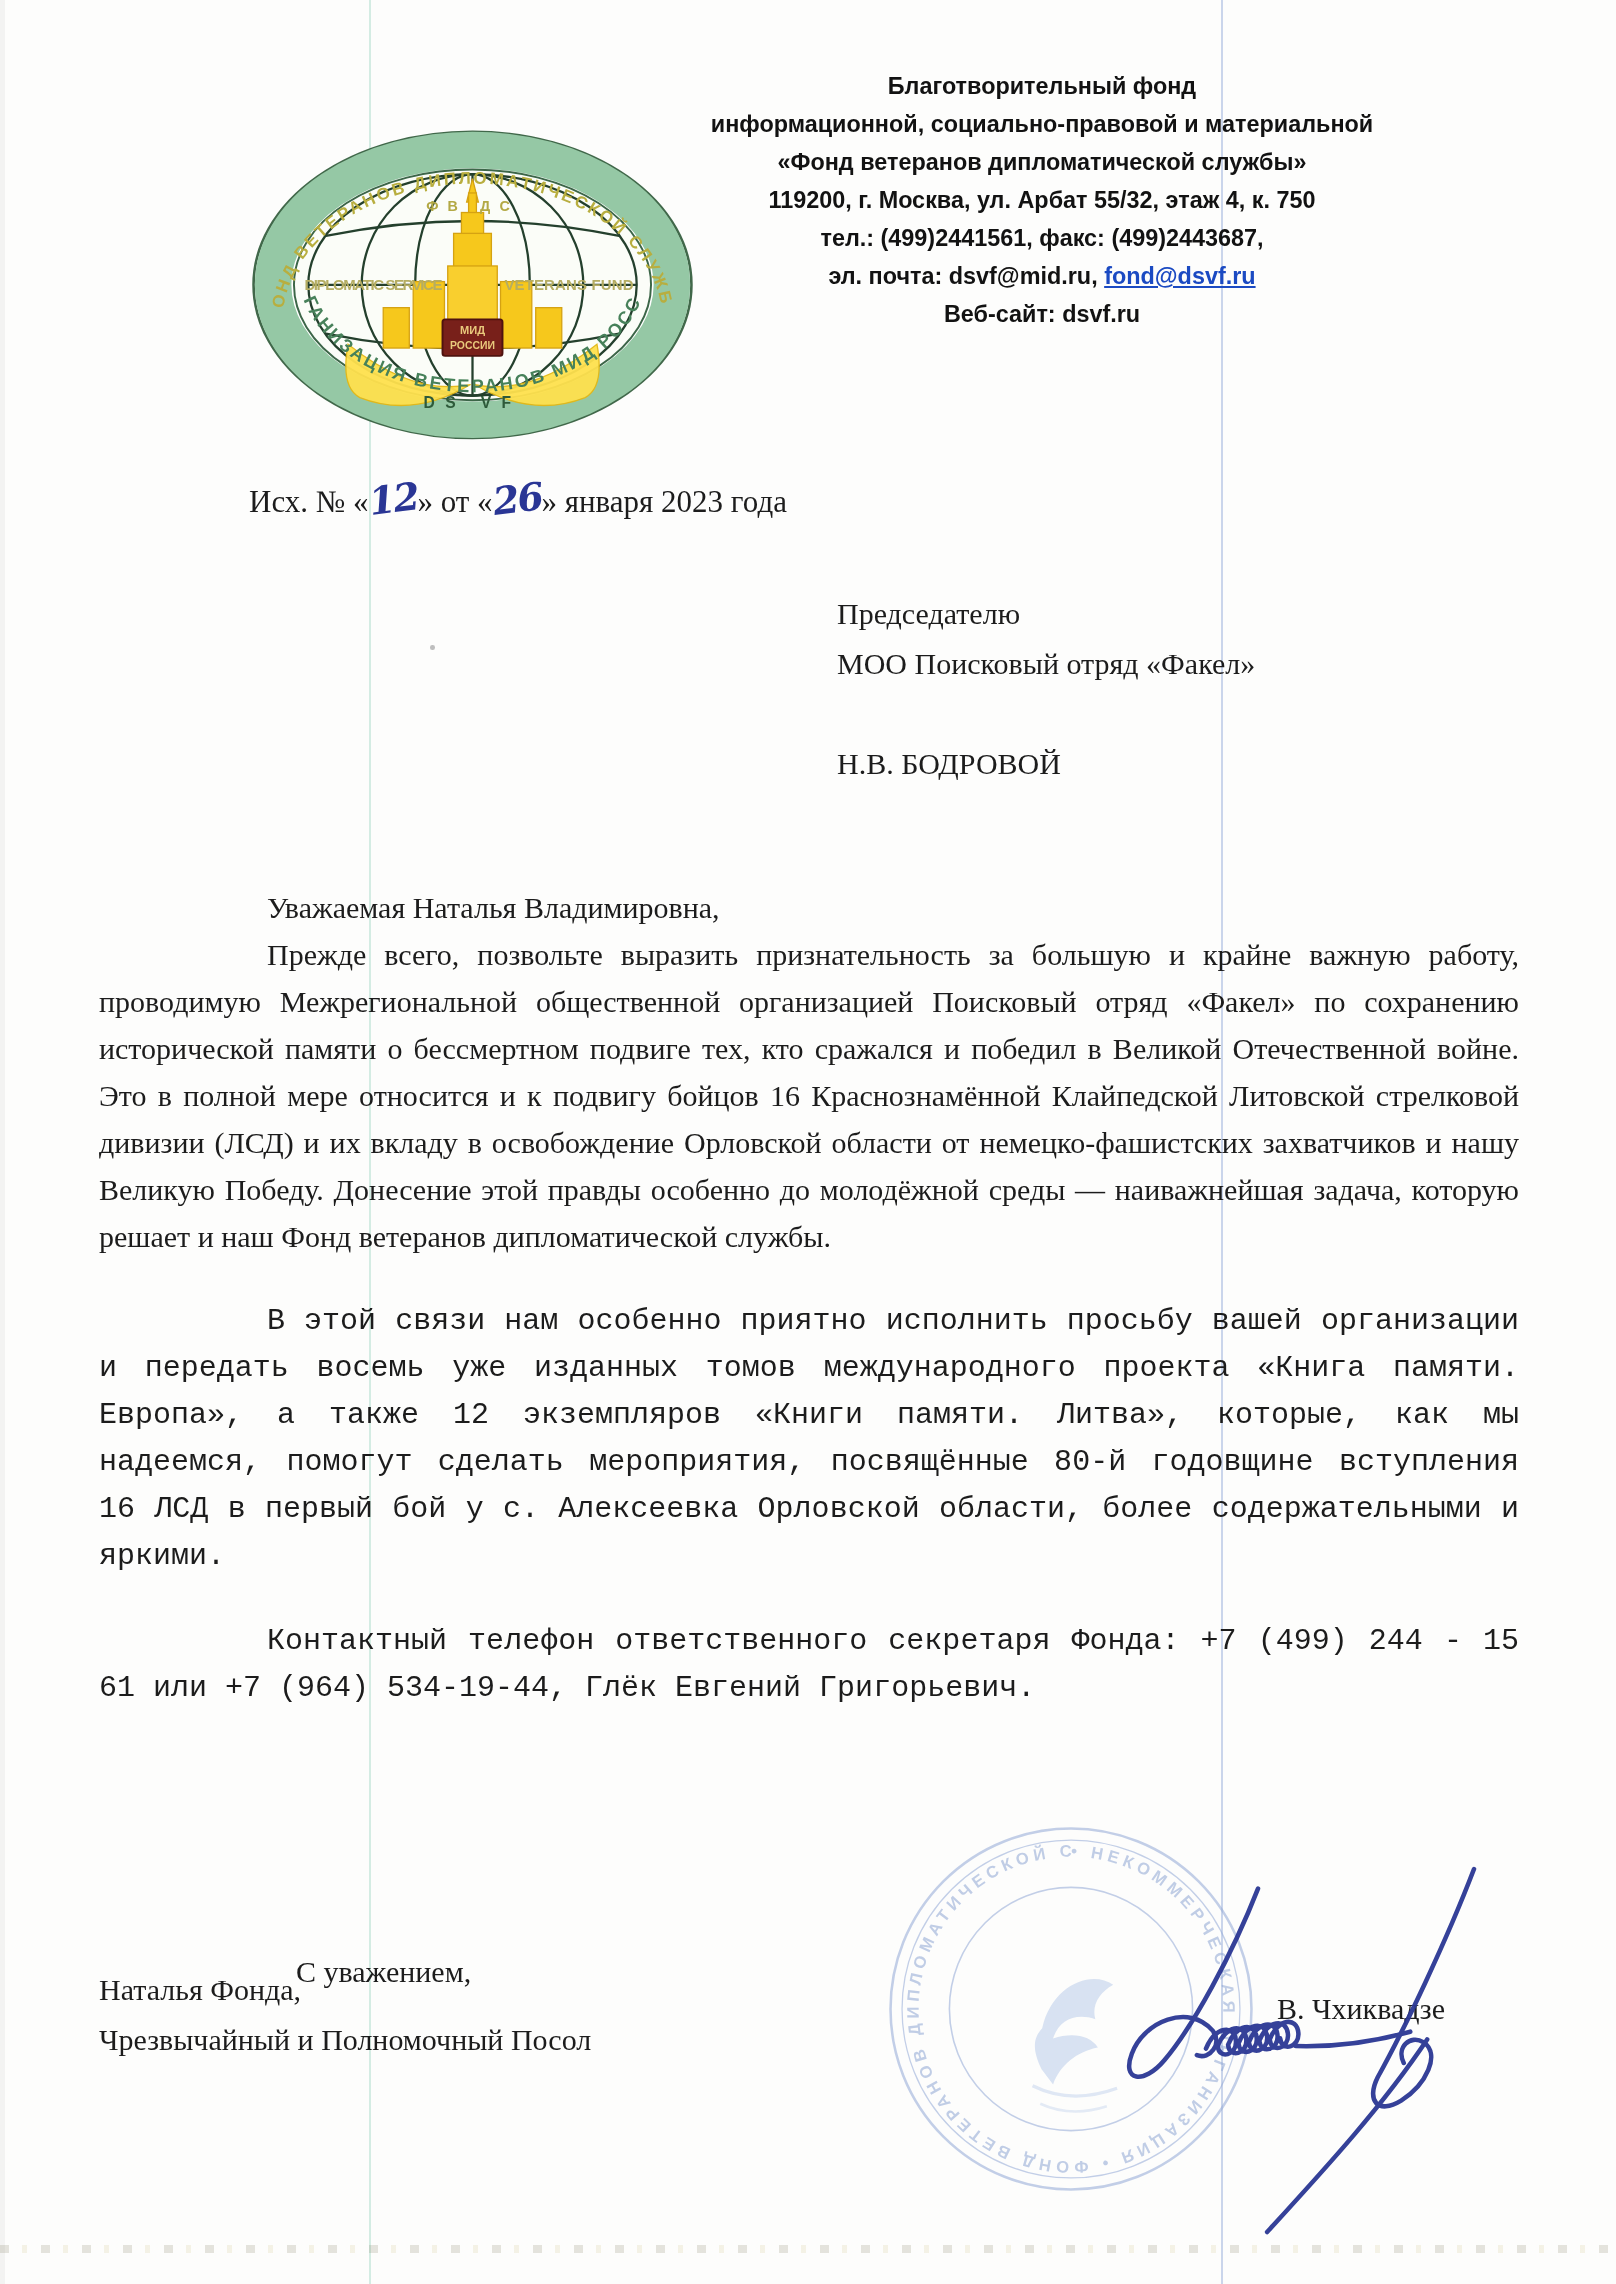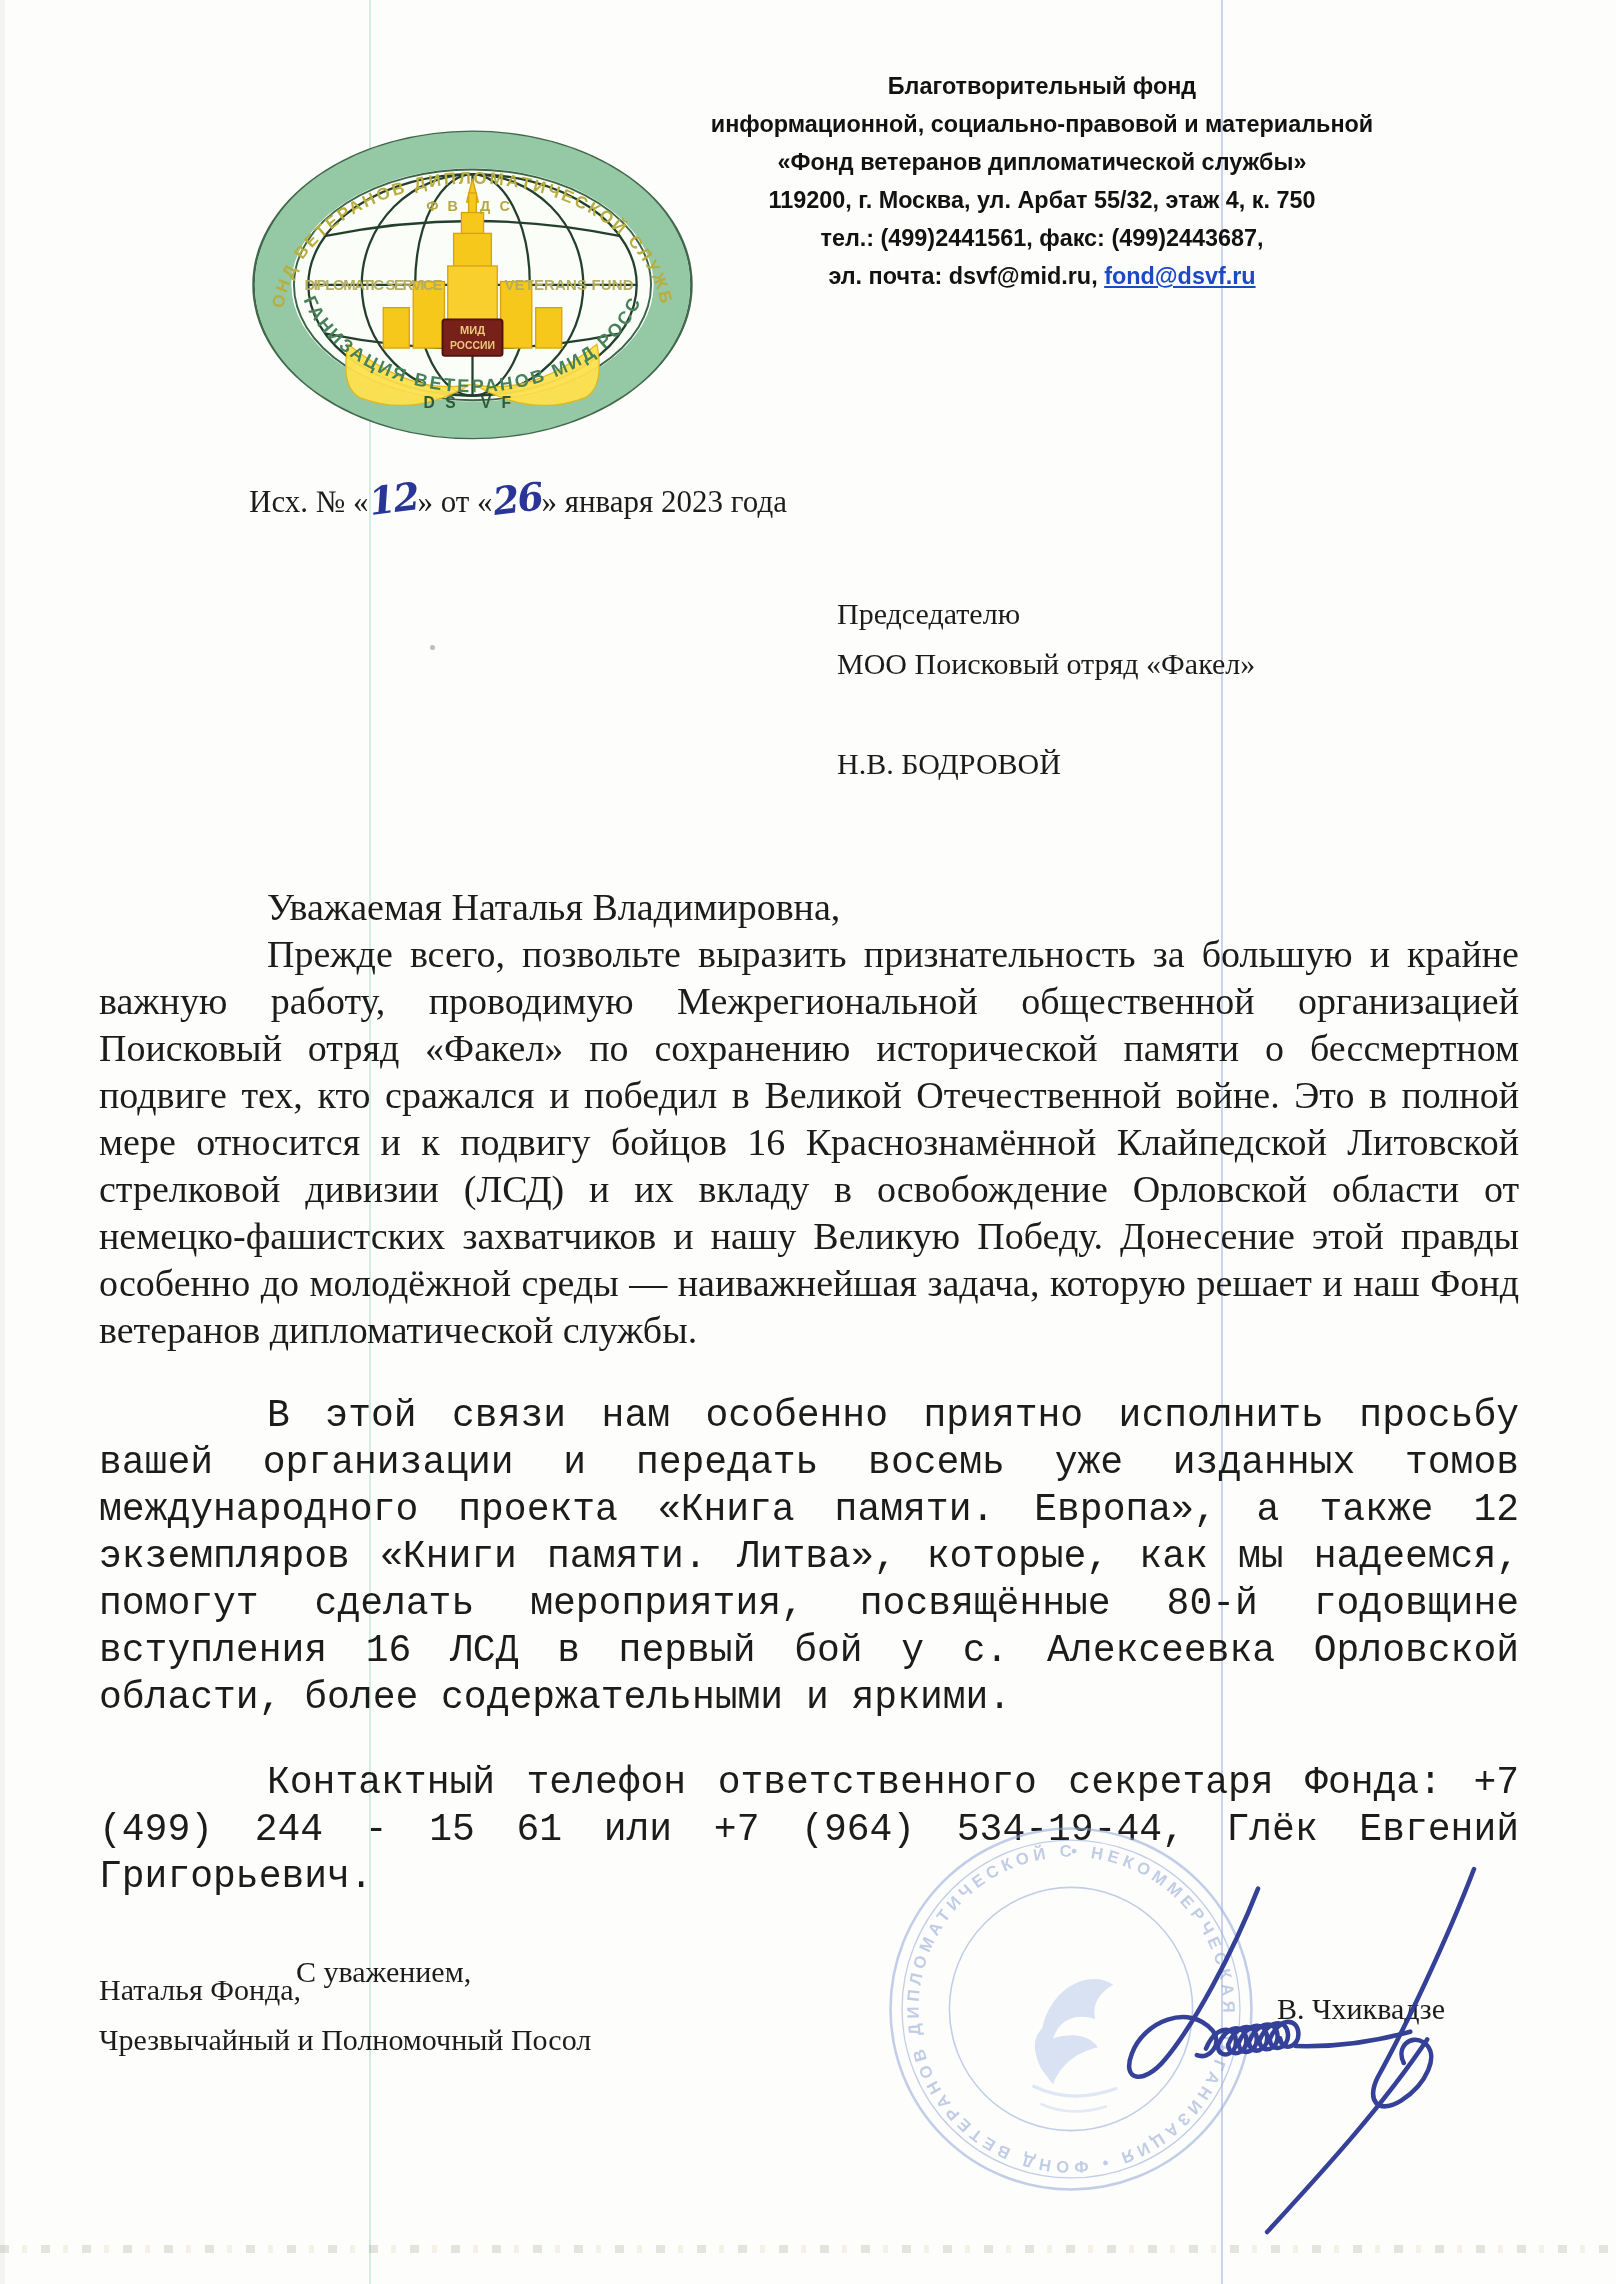--- a/index.html
+++ b/index.html
@@ -20,21 +20,21 @@
   
   .logo{position:absolute;left:249px;top:129px;width:447px;height:313px;}
   
   .refline{position:absolute;left:249px;top:484px;font-size:31px;white-space:nowrap;}
   .hand{font-family:"DejaVu Serif",serif;font-style:italic;font-weight:bold;color:#2a3695;
         font-size:38px;display:inline-block;transform:rotate(-7deg);letter-spacing:-2px;line-height:0;}
   
   .addressee{position:absolute;left:837px;top:589px;font-size:30px;line-height:50px;}
   .addr-name{margin-top:50px;}
   
-  .body-text{position:absolute;left:99px;top:884px;width:1420px;font-size:38px;line-height:47px;}
+  .body-text{position:absolute;left:99px;top:884px;width:1420px;font-size:30px;line-height:47px;}
   .body-text p{margin:0;text-align:justify;text-indent:168px;}
   .body-text .salutation{text-indent:168px;margin:0;}
   .body-text p.gap{margin-top:38px;font-family:Liberation Mono, monospace;}
   
   .regards{position:absolute;left:296px;top:1955px;font-size:30px;}
   .signoff{position:absolute;left:99px;top:1965px;font-size:30px;line-height:50px;}
   .signer-name{position:absolute;left:1277px;top:1992px;font-size:30px;white-space:nowrap;}
   
   .stamp{position:absolute;left:879px;top:1817px;width:384px;height:384px;opacity:.55;filter:blur(0.7px);}
   .signature{position:absolute;left:1016px;top:1831px;width:566px;height:417px;}
@@ -101,20 +101,21 @@
     <text x="343" y="428" text-anchor="middle" font-family="Liberation Sans, sans-serif" font-size="24" font-weight="bold" fill="#2e5a3a" letter-spacing="16">DS VF</text>
   </svg>
 
   <div class="letterhead">
     <div>Благотворительный фонд</div>
     <div>информационной, социально-правовой и материальной</div>
     <div>«Фонд ветеранов дипломатической службы»</div>
     <div>119200, г. Москва, ул. Арбат 55/32, этаж 4, к. 750</div>
     <div>тел.: (499)2441561, факс: (499)2443687,</div>
     <div><span>эл. почта: dsvf@mid.ru, </span><a href="#">fond@dsvf.ru</a></div>
+    <div>Веб-сайт: dsvf.ru</div>
   </div>
 
   <div class="refline"><span>Исх. № «</span><span class="hand">12</span><span>» от «</span><span class="hand">26</span><span>» января 2023 года</span></div>
 
   <div class="addressee">
     <div>Председателю</div>
     <div>МОО Поисковый отряд «Факел»</div>
     <div class="addr-name">Н.В. БОДРОВОЙ</div>
   </div>
 

